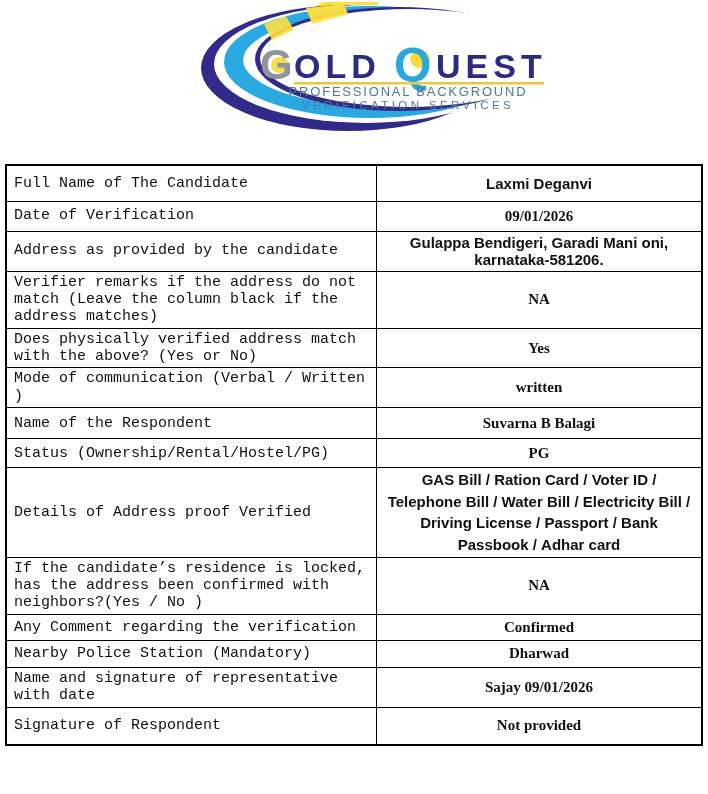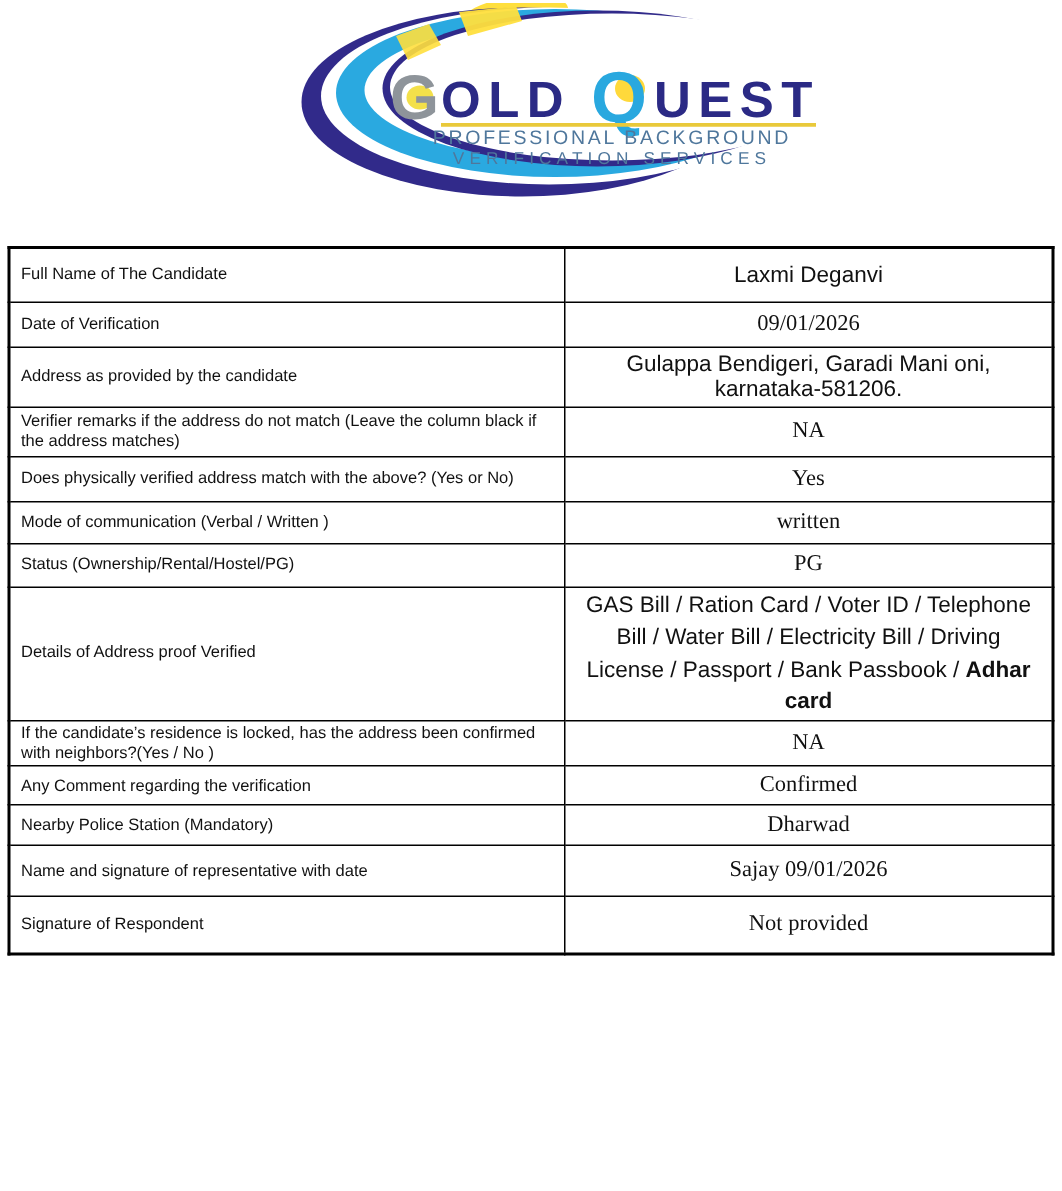--- a/index.html
+++ b/index.html
@@ -6,23 +6,23 @@
   .page{position:relative;width:708px;height:794px;background:#fff;overflow:hidden;
         font-family:"Liberation Sans",sans-serif;color:#111;}
   
   .logo-wrap{position:absolute;left:198px;top:2px;width:350px;height:152px;}
   .logo-wrap svg{display:block;}
   
   table.vtable{border-collapse:collapse;width:698px;margin:164px 0 0 5px;
                table-layout:fixed;border:2px solid #000;}
   table.vtable td{border:1px solid #000;vertical-align:middle;
                   overflow:hidden;}
-  td.label{width:356px;padding:2px 6px 2px 7px;font-size:11px;line-height:1.16;
-           font-family:Liberation Sans, sans-serif;text-align:left;}
-  td.value{text-align:center;padding:1px 6px;font-size:15px;}
+  td.label{width:356px;padding:2px 6px 2px 7px;font-size:15px;line-height:1.16;
+           font-family:Liberation Mono, monospace;text-align:left;}
+  td.value{text-align:center;padding:1px 6px;font-size:15px;font-weight:bold;}
   td.value span, td.value b{white-space:pre-wrap;}
   .serif{font-family:"Liberation Serif",serif;}
   .sans{font-family:"Liberation Sans",sans-serif;}
   .small{font-size:13.2px;}
   .bottom{vertical-align:bottom;padding-bottom:3px;}
   .proof{font-size:13.4px;line-height:1.44;}
   .nature{font-size:14px;}
 </style>
 </head>
 <body>
@@ -81,20 +81,24 @@
       <td class="value serif"><span>NA</span><b></b><span></span></td>
     </tr>
     <tr style="height:30px">
       <td class="label">Does physically verified address match with the above? (Yes or No)</td>
       <td class="value serif"><span>Yes</span><b></b><span></span></td>
     </tr>
     <tr style="height:28px">
       <td class="label">Mode of communication (Verbal / Written )</td>
       <td class="value serif"><span>written</span><b></b><span></span></td>
     </tr>
+    <tr style="height:31px">
+      <td class="label">Name of the Respondent</td>
+      <td class="value serif"><span>Suvarna B Balagi</span><b></b><span></span></td>
+    </tr>
     <tr style="height:29px">
       <td class="label">Status (Ownership/Rental/Hostel/PG)</td>
       <td class="value serif"><span>PG</span><b></b><span></span></td>
     </tr>
     <tr style="height:64px">
       <td class="label">Details of Address proof Verified</td>
       <td class="value sans proof"><span>GAS Bill / Ration Card / Voter ID / Telephone Bill / Water Bill / Electricity Bill / Driving License / Passport / Bank Passbook / </span><b>Adhar card</b><span></span></td>
     </tr>
     <tr style="height:29px">
       <td class="label">If the candidate’s residence is locked, has the address been confirmed with neighbors?(Yes / No )</td>

